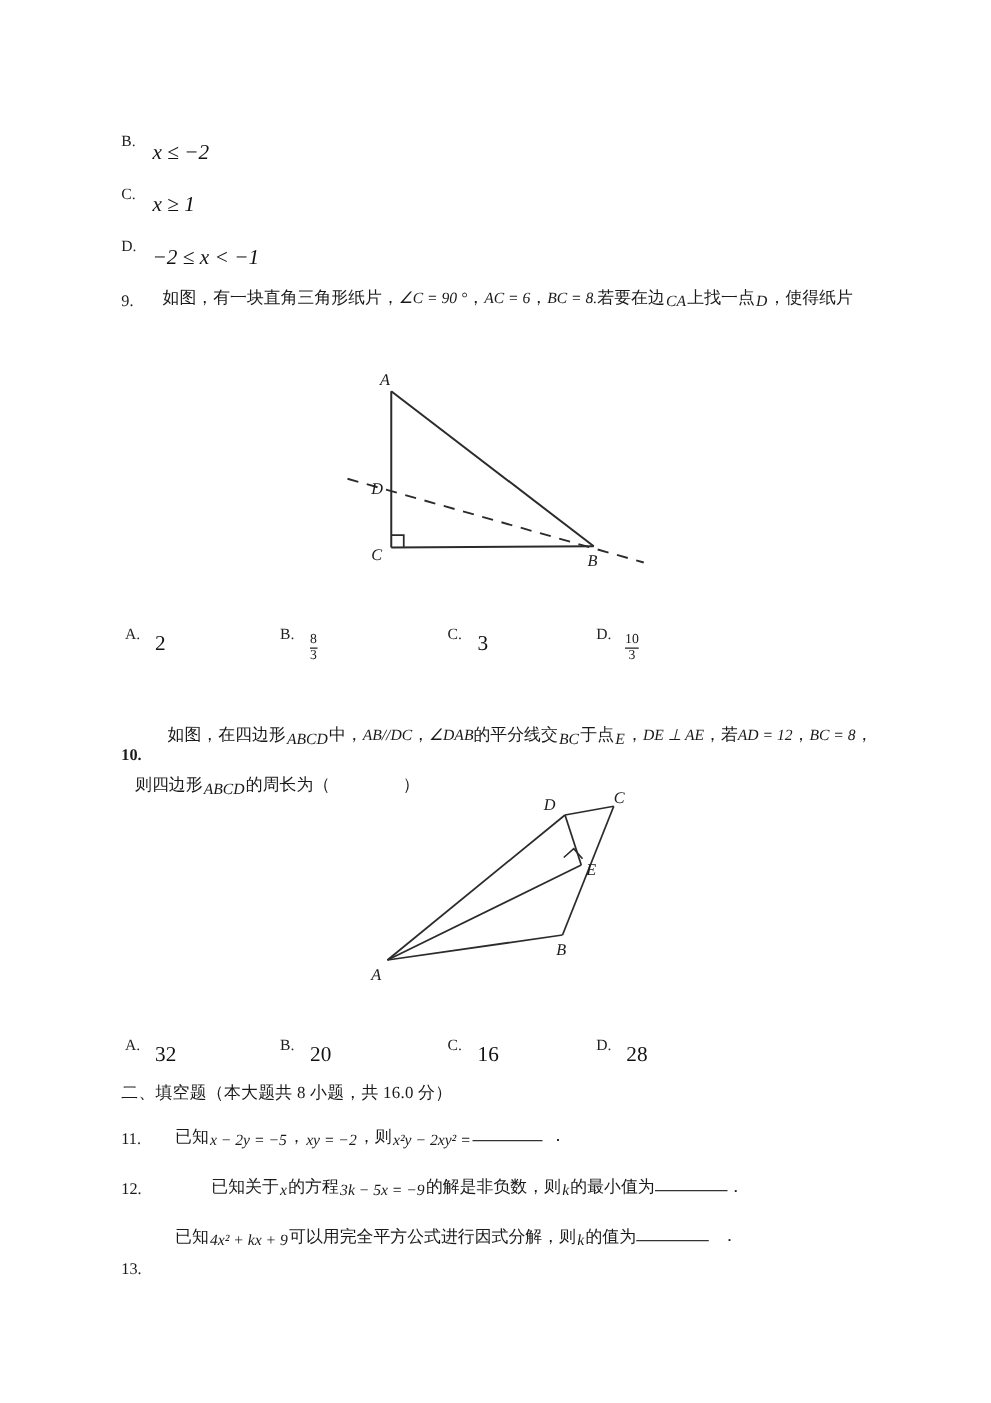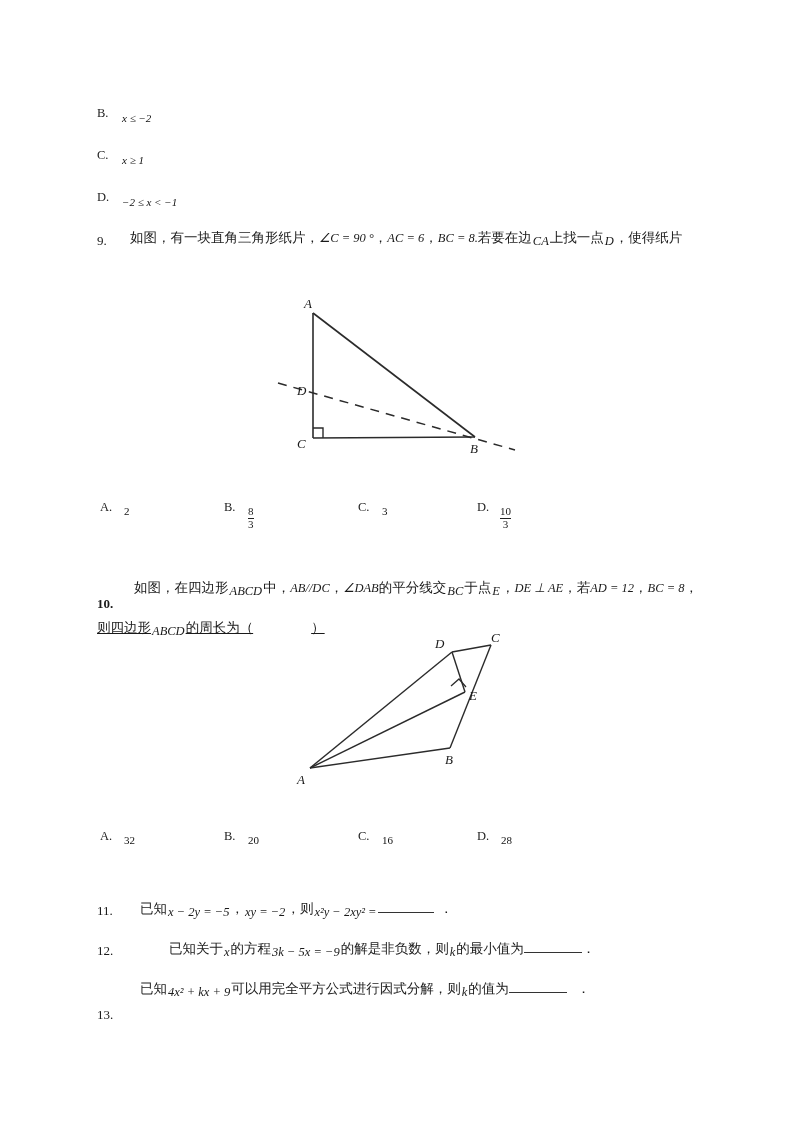--- a/index.html
+++ b/index.html
@@ -29,21 +29,21 @@
     line-height: 1;
   }
   .opt-label {
     position: absolute;
     font-size: 12.5px;
     font-family: "Liberation Serif", serif;
     color: #222;
   }
   .opt-val {
     position: absolute;
-    font-size: 11px;
+    font-size: 17px;
     font-style: italic;
     font-family: "Liberation Serif", serif;
     color: #111;
   }
   
   .mi {
     font-style: italic;
     font-family: "Liberation Serif", serif;
   }
   
@@ -148,21 +148,21 @@
       <span class="den">3</span>
     </span>
   </div>
 
   <div class="qnum" style="left:97px; top:596px;font-weight:bold;">10.</div>
 
   <div class="row" style="left:134px; top:581px;">
     <span class="cn">如图，在四边形</span><span class="var">ABCD</span><span class="cn">中，</span><span class="mi" style="font-size:12.5px;">AB//DC</span><span class="cn">，</span><span class="mi" style="font-size:12.5px;">∠DAB</span><span class="cn">的平分线交</span><span class="var">BC</span><span class="cn">于点</span><span class="var">E</span><span class="cn">，</span><span class="mi" style="font-size:12.5px;">DE ⊥ AE</span><span class="cn">，若</span><span class="mi" style="font-size:12.5px;">AD = 12</span><span class="cn">，</span><span class="mi" style="font-size:12.5px;">BC = 8</span><span class="cn">，</span>
   </div>
 
-  <div class="row" style="left:97px; top:621px;text-decoration:underline;">
+  <div class="row" style="left:108px; top:621px;">
     <span class="cn">则四边形</span><span class="var">ABCD</span><span class="cn">的周长为（</span><span class="cn" style="padding-left:58px;">）</span>
   </div>
 
   <div class="figure" style="left:285px; top:630px;">
     <svg width="235" height="165" viewBox="0 0 235 165">
 
       <line x1="25" y1="138" x2="165" y2="118" stroke="#2b2b2b" stroke-width="1.4"></line>
       <line x1="165" y1="118" x2="206" y2="15" stroke="#2b2b2b" stroke-width="1.4"></line>
       <line x1="206" y1="15" x2="167" y2="22" stroke="#2b2b2b" stroke-width="1.4"></line>
       <line x1="167" y1="22" x2="25" y2="138" stroke="#2b2b2b" stroke-width="1.4"></line>
@@ -184,20 +184,21 @@
 
   <div class="opt-label" style="left:224px; top:829px;">B.</div>
   <div class="opt-val" style="left:248px; top:834px; font-style:normal;">20</div>
 
   <div class="opt-label" style="left:358px; top:829px;">C.</div>
   <div class="opt-val" style="left:382px; top:834px; font-style:normal;">16</div>
 
   <div class="opt-label" style="left:477px; top:829px;">D.</div>
   <div class="opt-val" style="left:501px; top:834px; font-style:normal;">28</div>
 
+  <div class="sec-head" style="left:97px; top:865px;">二、填空题（本大题共 8 小题，共 16.0 分）</div>
 
   <div class="qnum" style="left:97px; top:903px;">11.</div>
   <div class="row" style="left:140px; top:901px;">
     <span class="cn">已知</span><span class="var">x − 2y = −5</span><span class="cn">，</span><span class="var">xy = −2</span><span class="cn">，</span><span class="cn">则</span><span class="var">x²y − 2xy² =</span><span class="blank-line" style="width:56px;"></span><span class="cn" style="padding-left:6px;">．</span>
   </div>
 
   <div class="qnum" style="left:97px; top:943px;">12.</div>
   <div class="row" style="left:140px; top:941px;margin-left:29px;">
     <span class="cn">已知关于</span><span class="var">x</span><span class="cn">的方程</span><span class="var">3k − 5x = −9</span><span class="cn">的解是非负数，则</span><span class="var">k</span><span class="cn">的最小值为</span><span class="blank-line" style="width:58px;"></span><span class="cn">．</span>
   </div>

